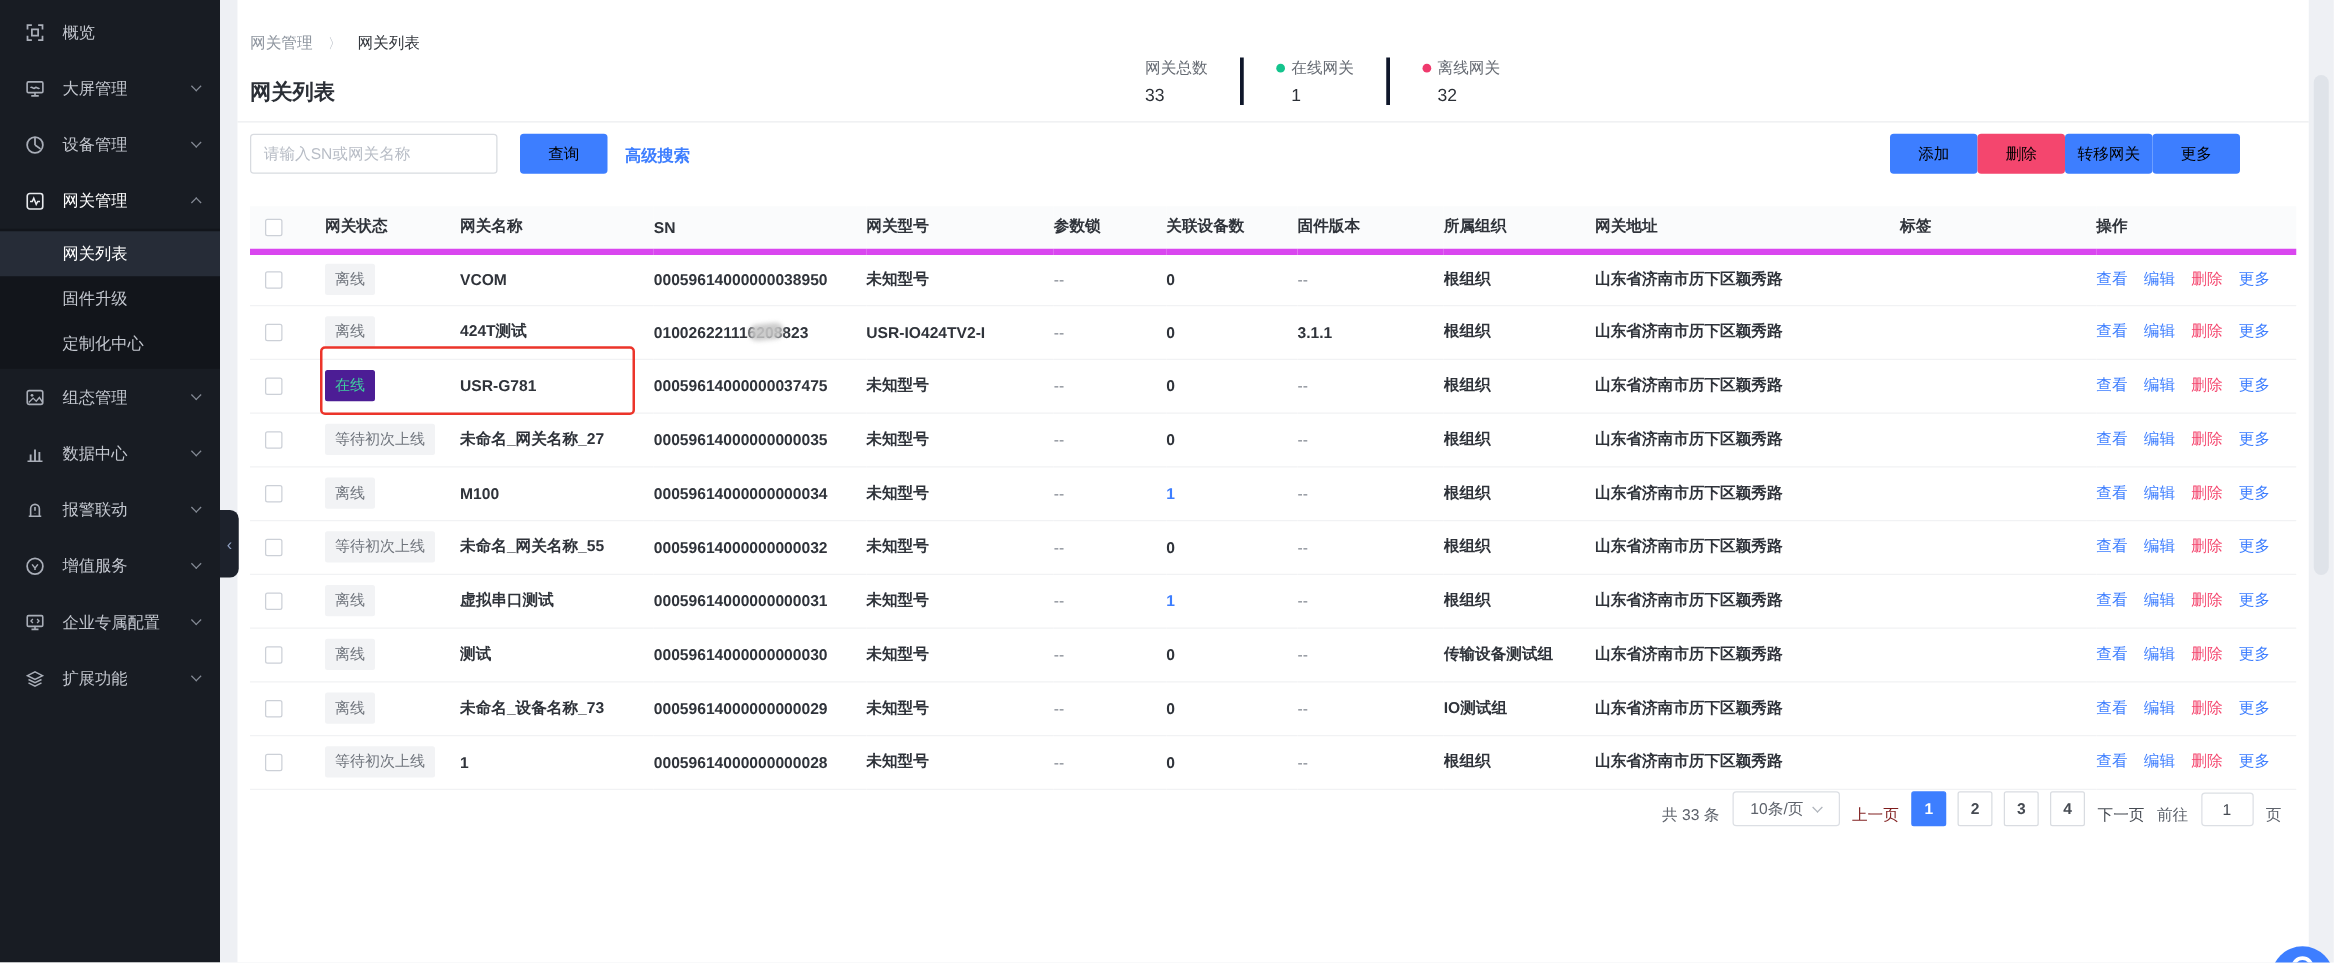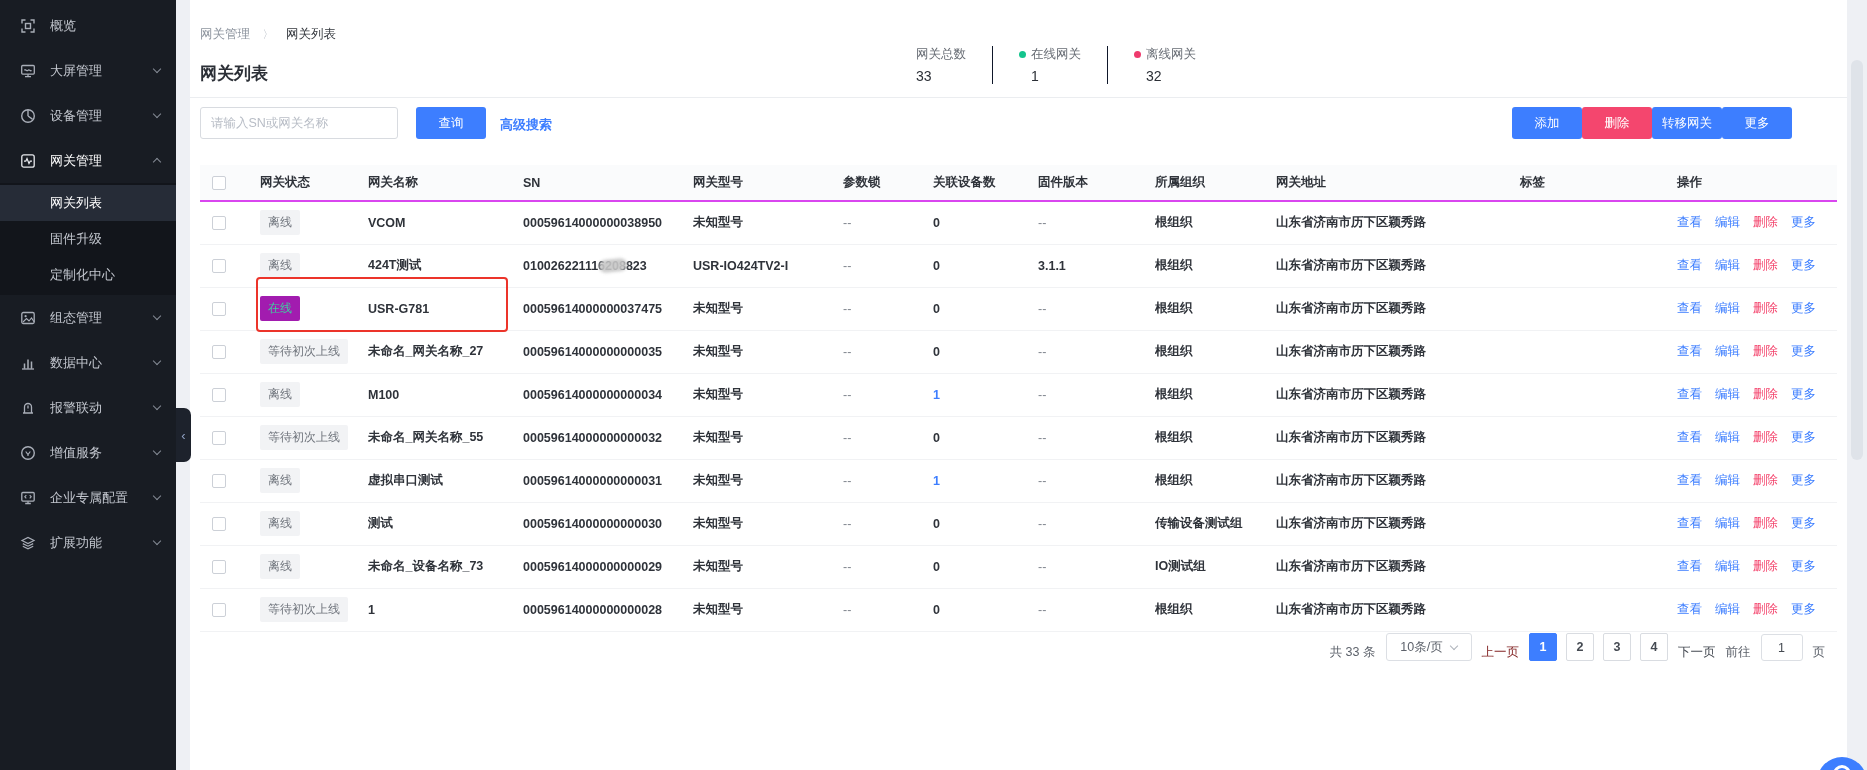--- a/index.html
+++ b/index.html
@@ -24,51 +24,51 @@
 
   
   .main{position:absolute;left:190px;top:0;width:1657px;height:770px;background:#fff}
   .breadcrumb{position:absolute;left:10px;top:26px;font-size:12.5px}
   .crumb-first{color:#8e959f;cursor:pointer}
   .crumb-sep{color:#b6bcc4;margin:0 9px;font-size:11px}
   .crumb-last{color:#33373d}
   .page-title{position:absolute;left:10px;top:62px;font-size:17px;font-weight:bold;color:#2b2f36}
 
   .stats{position:absolute;left:726px;top:46px;display:flex}
-  .stat{padding:0 26px;border-left:1px solid #0f172a}
+  .stat{padding:0 26px;border-left:3px solid #0f172a}
   .stat:first-child{border-left:none;padding-left:0}
   .stat-label{color:#676c74;font-size:12.5px;display:flex;align-items:center;white-space:nowrap}
   .dot{width:7px;height:7px;border-radius:50%;margin-right:5px;flex:0 0 7px}
   .dot.online{background:#14c48d}
   .dot.offline{background:#ef3a6d}
   .stat-value{margin-top:5px;font-size:14px;color:#2b2f36}
   .stat.has-dot .stat-value{padding-left:12px}
 
   .head-divider{position:absolute;left:0;right:0;top:97px;border-top:1px solid #ebedf0}
 
   
   .search-input{position:absolute;left:10px;top:107px;width:198px;height:32px;border:1px solid #d8dbe0;border-radius:3px;padding:0 10px;font-size:12.5px;color:#33373d;outline:none;font-family:inherit}
   .search-input::placeholder{color:#b8bdc6}
-  .btn{height:32px;min-width:70px;padding:0 8px;background:#3d7eff;color:#ffffff;border:none;border-radius:3px;display:flex;align-items:center;justify-content:center;font-size:12.5px;cursor:pointer;font-family:inherit;white-space:nowrap}
+  .btn{height:32px;min-width:70px;padding:0 8px;background:#3d7eff;color:#000000;border:none;border-radius:3px;display:flex;align-items:center;justify-content:center;font-size:12.5px;cursor:pointer;font-family:inherit;white-space:nowrap}
   .btn.danger{background:#f4466e}
   .btn-query{position:absolute;left:226px;top:107px;width:66px}
   .adv-search{position:absolute;left:310px;top:116px;color:#3d7eff;font-size:13px;font-weight:bold;cursor:pointer}
   .right-btns{position:absolute;left:1322px;top:107px;display:flex;}
 
   
   table{position:absolute;left:10px;top:165px;width:1637px;border-collapse:collapse;table-layout:fixed}
   col.c1{width:60px}col.c2{width:108px}col.c3{width:155px}col.c4{width:170px}
   col.c5{width:150px}col.c6{width:90px}col.c7{width:105px}col.c8{width:117px}
   col.c9{width:121px}col.c10{width:244px}col.c11{width:157px}col.c12{width:160px}
-  thead th{height:36px;background:#fafbfc;border-bottom:2px solid #d946ef;text-align:left;font-size:12.5px;font-weight:bold;color:#2f333a;white-space:nowrap}
+  thead th{height:36px;background:#fafbfc;border-bottom:5px solid #d946ef;text-align:left;font-size:12.5px;font-weight:bold;color:#2f333a;white-space:nowrap}
   tbody td{height:43px;border-bottom:1px solid #f1f2f4;font-size:12.5px;color:#2f333a;font-weight:bold;white-space:nowrap;overflow:hidden}
   .cb{width:14px;height:14px;border:1px solid #ccd0d7;border-radius:2px;background:#fff;display:inline-block;margin-left:12px;vertical-align:middle;cursor:pointer}
   .badge{display:inline-block;padding:4px 8px;font-size:12px;font-weight:normal;border-radius:2px;white-space:nowrap}
   .badge-off{background:#f2f3f5;color:#6f747c}
-  .badge-online{background:#a21caf;color:#3fd09f}
+  .badge-online{background:#4c1d95;color:#3fd09f}
   td .muted{font-weight:normal;color:#80868f}
   td .num-link{color:#3d7eff}
   .sn-wrap{position:relative;display:inline-block}
   .smudge{position:absolute;left:76px;top:0;width:28px;height:13px;background:#c7c7c7;border-radius:8px;filter:blur(1.5px);opacity:.9;transform:rotate(-6deg)}
   .act{color:#3d7eff;margin-right:13px;cursor:pointer;font-weight:normal}
   .act.danger{color:#f4466e}
   .act:last-child{margin-right:0}
 
   .highlight-box{position:absolute;left:66px;top:277px;width:252px;height:55px;border:2px solid #ec342a;border-radius:4px;pointer-events:none;z-index:4}
 

